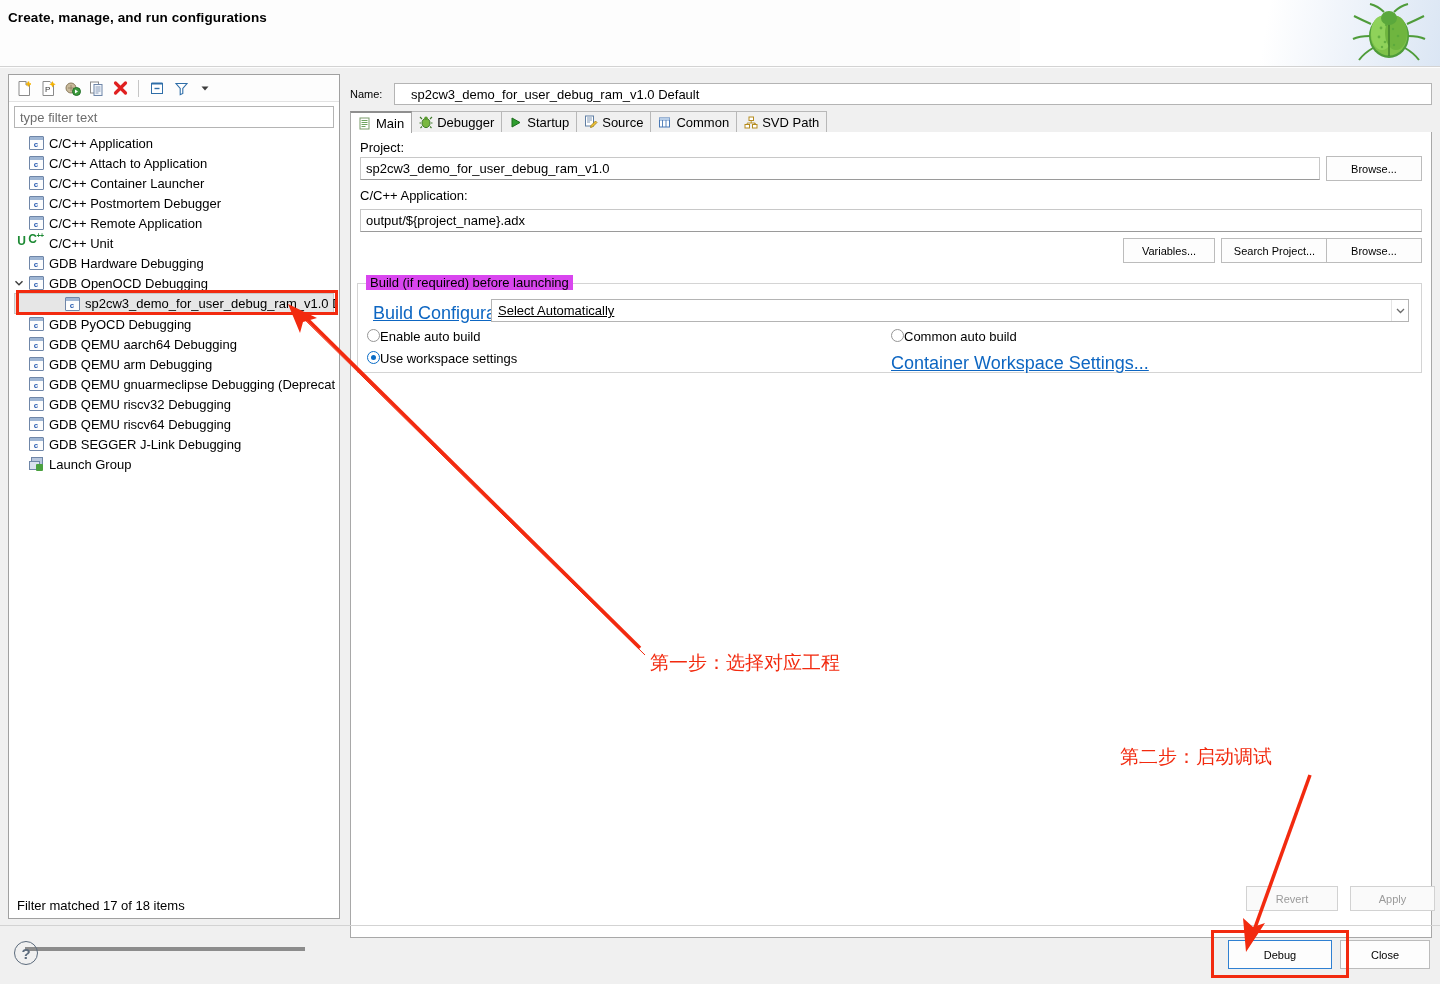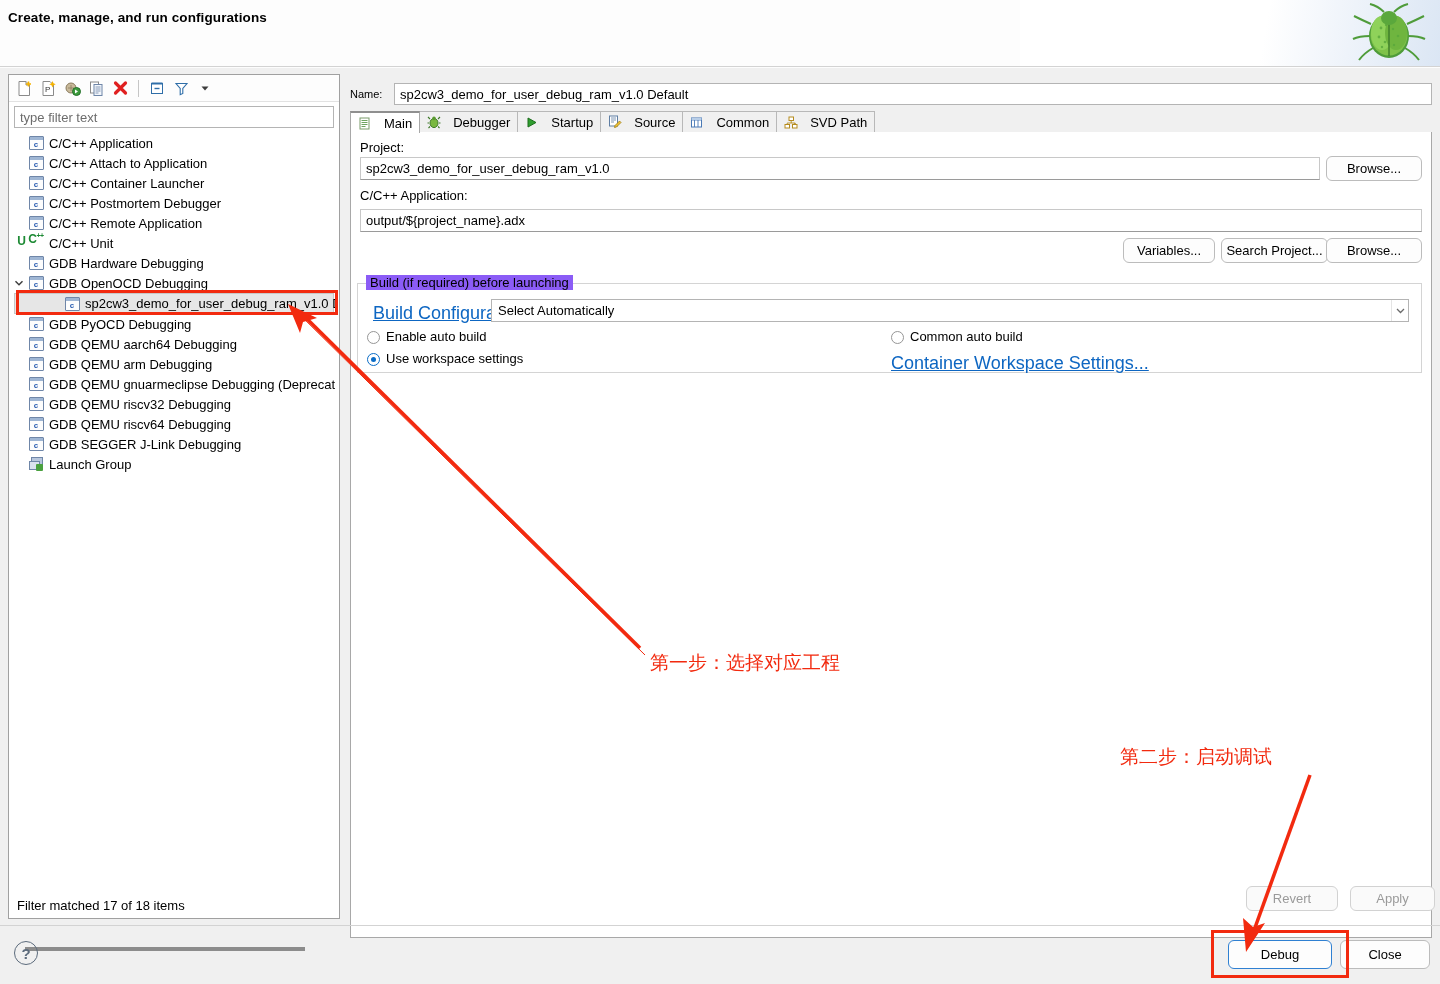--- a/index.html
+++ b/index.html
@@ -123,29 +123,29 @@
   .right-panel {
     position: absolute; left: 350px; top: 74px; width: 1082px; height: 845px;
   }
   .name-row {
     position: absolute; left: 0; top: 8px; width: 1082px; height: 24px;
     display: flex; align-items: center;
   }
   .name-label { width: 44px; font-size: 11px; }
   .name-field {
     flex: 1; height: 22px; background: #fff; border: 1px solid #b4b4b4;
-    display: flex; align-items: center; padding: 0 5px; font-size: 13px;
+    display: flex; align-items: center; padding: 0 16px; font-size: 13px;
   }
 
   .tabstrip {
     position: absolute; left: 0; top: 37px; width: 1082px; height: 22px;
     display: flex; align-items: flex-end; border-bottom: 1px solid #a8a8a8;
   }
   .tab {
-    height: 21px; display: flex; align-items: center; gap: 12px;
+    height: 21px; display: flex; align-items: center; gap: 4px;
     padding: 0 7px 0 6px; font-size: 13px;
     background: #f0f0f0; border: 1px solid #b8b8b8; border-bottom: none;
     margin-right: -1px; cursor: default; position: relative;
   }
   .tab.active {
     background: #ffffff; border-color: #a8a8a8; border-top: 2px solid #8f8f8f;
     z-index: 2; height: 22px; margin-bottom: -1px;
   }
   .tab-ico { width: 15px; height: 15px; display: inline-flex; align-items: center; justify-content: center; }
 
@@ -154,48 +154,48 @@
     background: #fff; border: 1px solid #a8a8a8; border-top: none;
   }
   .fld-label { position: absolute; font-size: 13px; color: #000; }
   .txt-field {
     position: absolute; height: 23px; background: #fff;
     border: 1px solid #c8c8c8; border-bottom: 1px solid #9a9a9a;
     display: flex; align-items: center; padding: 0 5px; font-size: 13px;
   }
   .btn {
     position: absolute; height: 25px; background: #fdfdfd;
-    border: 1px solid #bcbcbc; border-radius: 6px;
+    border: 1px solid #bcbcbc; border-radius: 0;
     display: flex; align-items: center; justify-content: center;
-    font-size: 13px; cursor: default; color: #000;
+    font-size: 11px; cursor: default; color: #000;
   }
   .btn.disabled { color: #9a9a9a; background: #fafafa; border-color: #d2d2d2; }
 
   .group-box {
     position: absolute; border: 1px solid #d4d4d4;
   }
   .group-title {
-    position: absolute; top: -9px; left: 8px; background: #8b5cf6;
+    position: absolute; top: -9px; left: 8px; background: #d946ef;
     padding: 0 4px; font-size: 13px;
   }
   .link { color: #0d66c2; text-decoration: underline; cursor: default; font-size: 18px; }
 
-  .radio-row { position: absolute; display: flex; align-items: flex-end; gap: 6px; font-size: 13px; }
+  .radio-row { position: absolute; display: flex; align-items: flex-start; font-size: 13px; }
   .radio {
     width: 13px; height: 13px; border-radius: 50%;
     border: 1px solid #969696; background: #fff; flex: 0 0 13px; position: relative;
   }
   .radio.checked { border-color: #0a6cc7; }
   .radio.checked::after {
     content: ""; position: absolute; left: 3px; top: 3px; width: 5px; height: 5px;
     border-radius: 50%; background: #0a6cc7;
   }
   .combo {
     position: absolute; height: 23px; background: #fff; border: 1px solid #b4b4b4;
-    display: flex; align-items: center; font-size: 13px;
+    display: flex; align-items: center; font-size: 13px; text-decoration: underline;
   }
   .combo .val { padding: 0 6px; flex: 1; }
   .combo .arrow {
     width: 17px; height: 21px; display: flex; align-items: center; justify-content: center;
     border-left: 1px solid #e4e4e4;
   }
 
   
   .footer-rule { position: absolute; left: 0; top: 925px; width: 1440px; height: 1px; background: #d3d3d3; }
   .help-icon {

